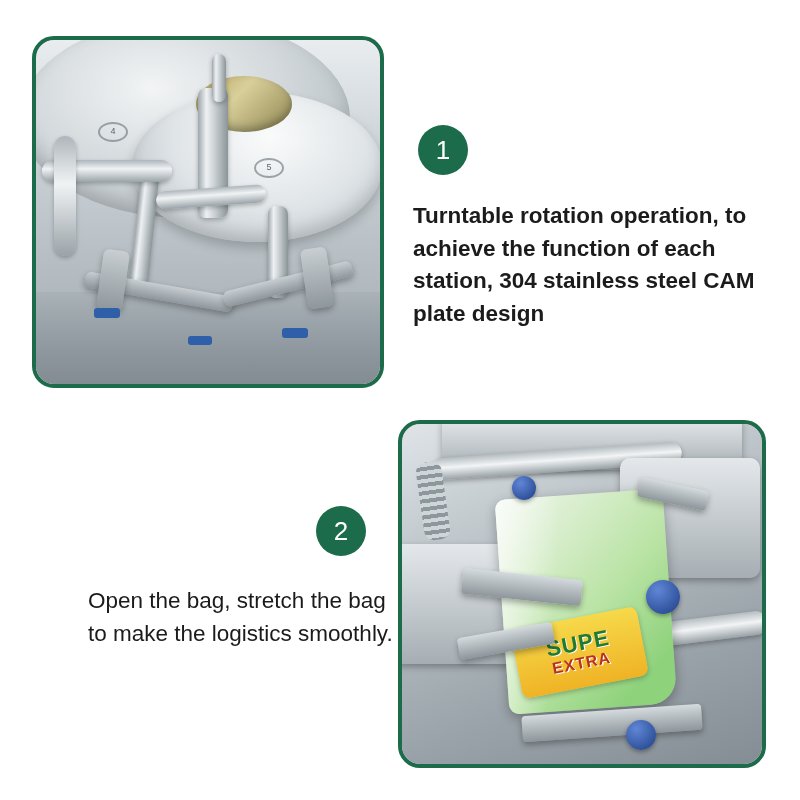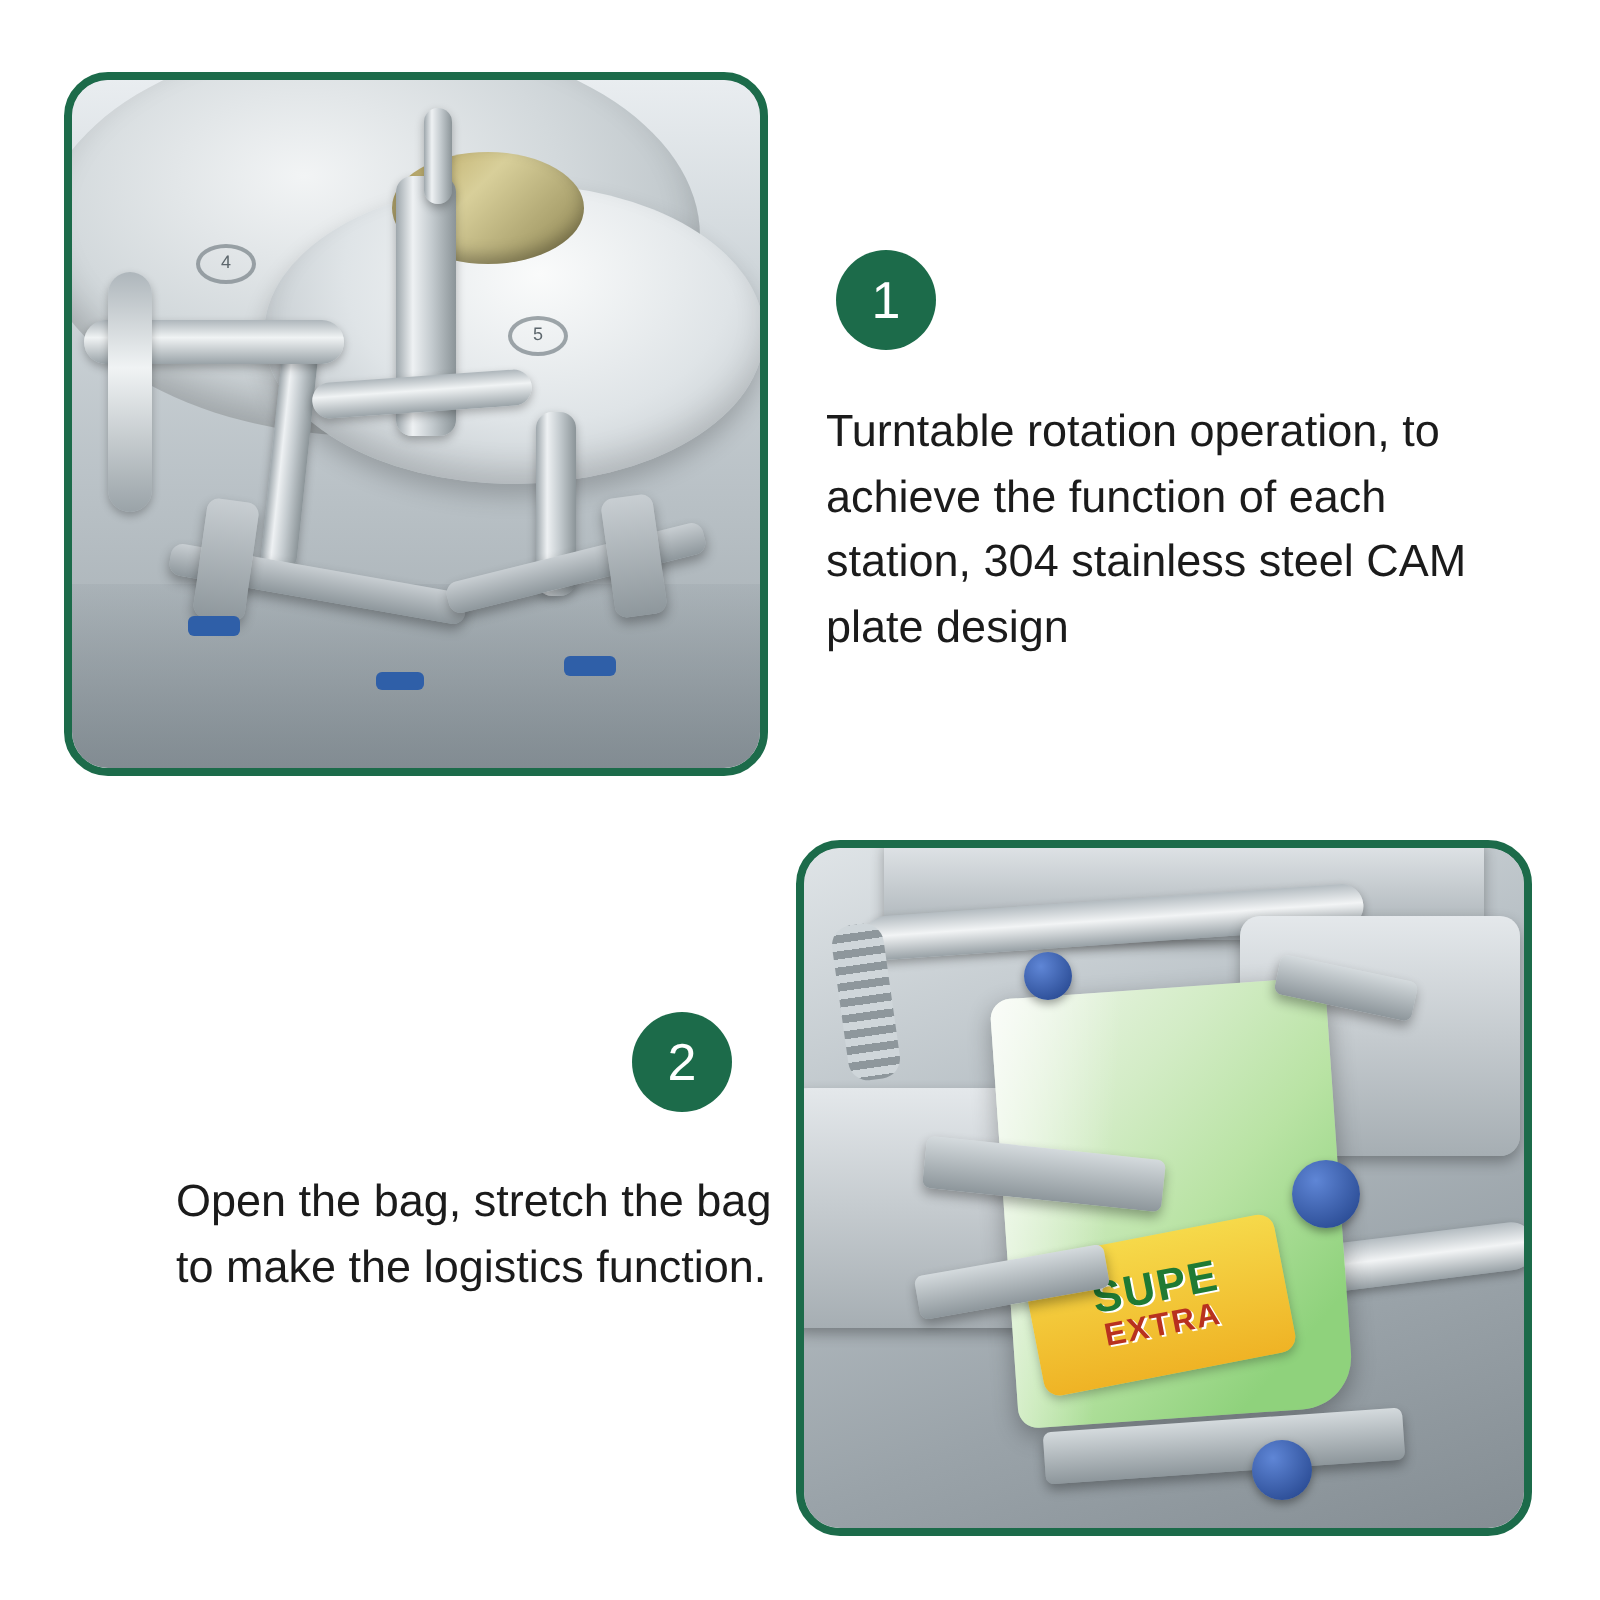--- a/index.html
+++ b/index.html
@@ -247,20 +247,21 @@
   .caption {
     position: absolute;
     font-size: 22.5px;
     line-height: 1.45;
     color: #1b1b1b;
   }
   #caption-1 {
     left: 413px;
     top: 200px;
     width: 352px;
+    font-weight: bold;
   }
   #caption-2 {
     left: 88px;
     top: 585px;
     width: 310px;
   }
 </style>
 </head>
 <body>
 
@@ -297,21 +298,21 @@
       <div class="m1-blue" style="left:246px; top:288px; width:26px; height:10px;"></div>
     </div>
   </div>
 
   <div class="badge" id="badge-1">1</div>
 
   <div class="caption" id="caption-1">Turntable rotation operation, to achieve the function of each station, 304 stainless steel CAM plate design</div>
 
   <div class="badge" id="badge-2">2</div>
 
-  <div class="caption" id="caption-2">Open the bag, stretch the bag to make the logistics function.</div>
+  <div class="caption" id="caption-2">Open the bag, stretch the bag to make the logistics smoothly.</div>
 
   <div class="photo-frame" id="photo-2">
     <div class="photo-inner">
       <div class="m2-bg"></div>
 
       <div class="m2-plate" style="left:40px; top:-6px; width:300px; height:52px;"></div>
       <div class="m2-rod" style="left:30px; top:26px; width:250px; height:22px; transform:rotate(-4deg);"></div>
       <div class="m2-rod" style="left:196px; top:196px; width:170px; height:24px; transform:rotate(-7deg);"></div>
       <div class="m2-spring"></div>
 

